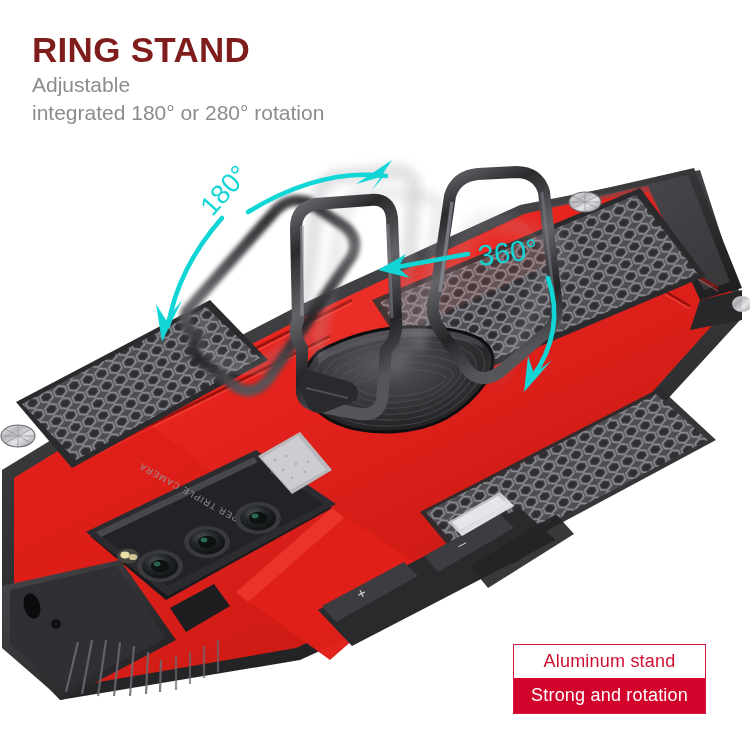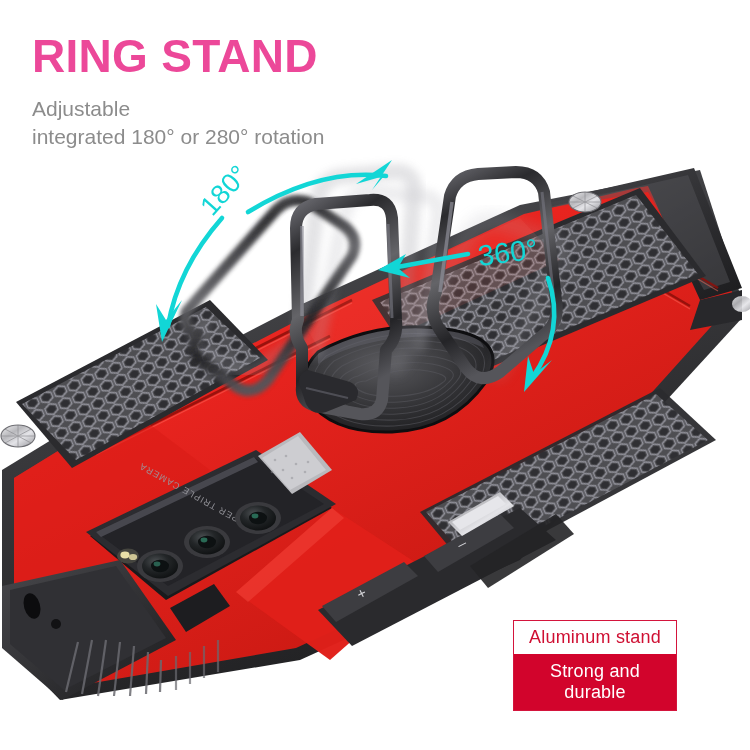--- a/index.html
+++ b/index.html
@@ -1,35 +1,35 @@
 <!DOCTYPE html>
 <html><head>
 <meta charset="utf-8">
 <style>
   html,body{margin:0;padding:0;background:#fff;}
   body{width:750px;height:750px;overflow:hidden;font-family:"Liberation Sans",sans-serif;}
   #stage{position:relative;width:750px;height:750px;background:#ffffff;overflow:hidden;}
 
   
   #headline{position:absolute;left:32px;top:28px;width:520px;}
-  .h-line{font-size:46px;font-weight:bold;color:#ec4899;letter-spacing:0.3px;line-height:1.24;}
+  .h-line{font-size:35px;font-weight:bold;color:#7f1d1d;letter-spacing:0.3px;line-height:1.24;}
   .sub-line{font-size:21px;color:#8c8c8c;line-height:1.32;}
-  #sub{margin-top:10px;}
+  #sub{}
 
   
   #product{position:absolute;left:0;top:0;width:750px;height:750px;}
 
   
   .ann{position:absolute;color:#12d6d6;font-size:27px;font-weight:normal;
        font-family:"Liberation Sans",sans-serif;white-space:nowrap;}
   #ann180{left:206px;top:196px;transform:rotate(-48deg);transform-origin:0 50%;}
   #ann360{left:478px;top:240px;transform:rotate(-7deg);transform-origin:0 50%;font-size:29px;}
 
   
-  #badge{position:absolute;left:513px;top:620px;width:164px;border:1.6px solid #d4143c;
+  #badge{position:absolute;left:513px;top:644px;width:193px;border:1.6px solid #d4143c;
          background:#fca5a5;box-sizing:border-box;}
   #badge-top{color:#cf0f32;font-size:18px;text-align:center;padding:6px 4px 6px;background:#fff;
              letter-spacing:.2px;}
   #badge-bot{color:#ffffff;font-size:18px;text-align:center;padding:7px 4px 7px;background:#d2042c;
              letter-spacing:.2px;}
 </style>
 </head>
 <body>
 
 <div id="stage">
@@ -377,16 +377,16 @@
       <div class="sub-line">Adjustable</div>
       <div class="sub-line">integrated 180° or 280° rotation</div>
     </div>
   </div>
 
   <div class="ann" id="ann180">180°</div>
   <div class="ann" id="ann360">360°</div>
 
   <div id="badge">
     <div id="badge-top">Aluminum stand</div>
-    <div id="badge-bot">Strong and durable</div>
+    <div id="badge-bot">Strong and rotation</div>
   </div>
 
 </div>
 
 </body></html>

